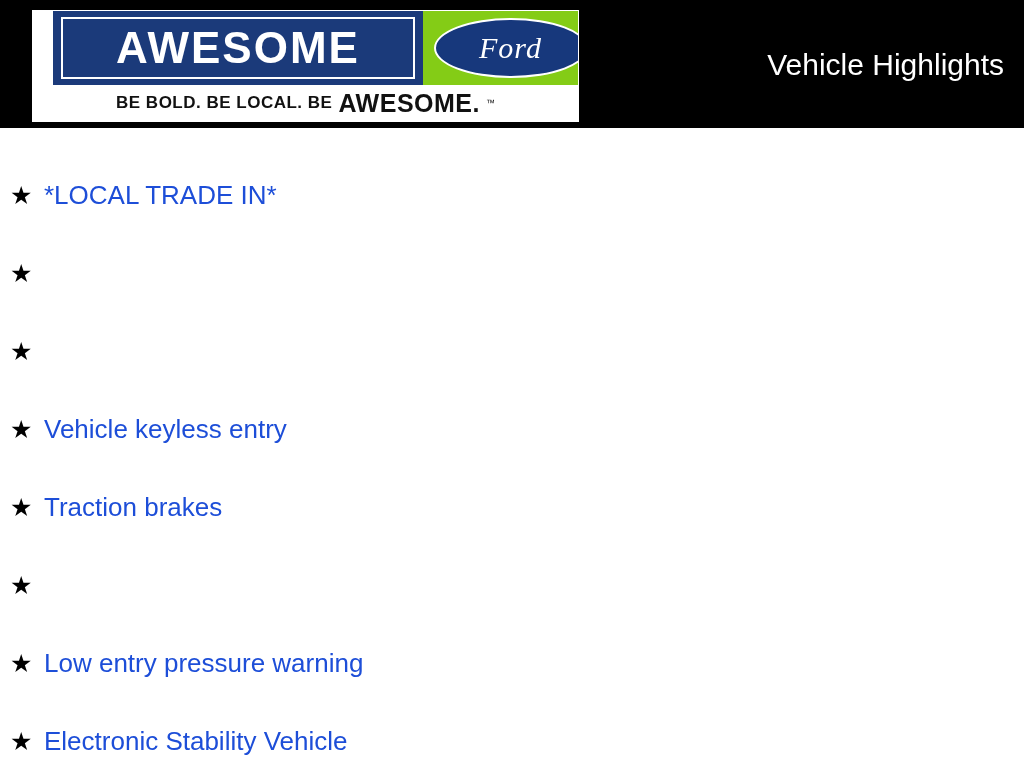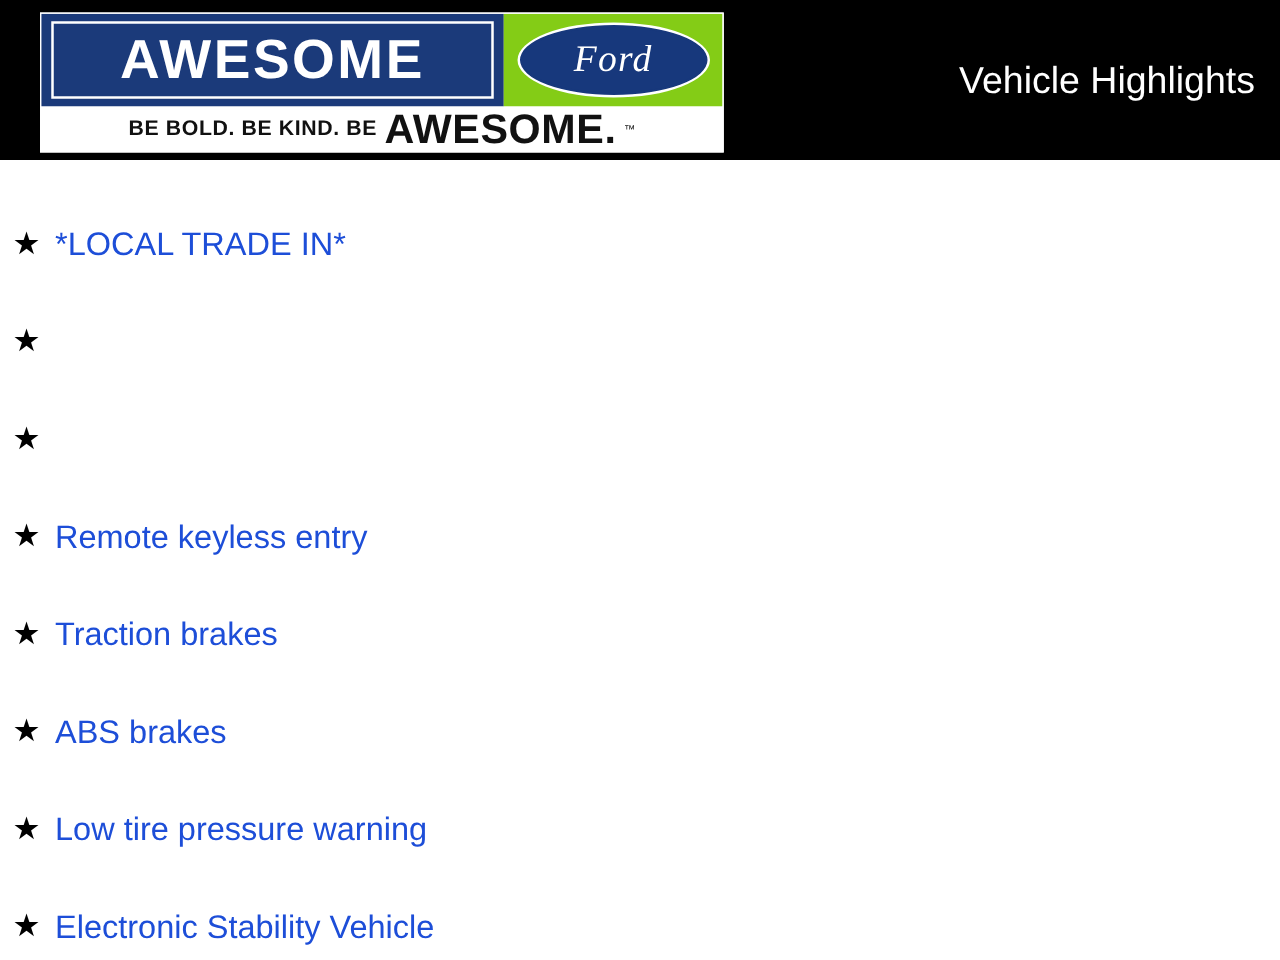--- a/index.html
+++ b/index.html
@@ -34,20 +34,21 @@
     box-sizing: border-box;
     overflow: hidden;
   }
 
   .logo-top {
     position: relative;
     width: 100%;
     height: 74px;
     background: #ffffff;
     display: flex;
+    margin-left: 20px;
   }
 
   .logo-awesome {
     position: relative;
     width: 370px;
     height: 74px;
     background: #1b3a7a;
     display: flex;
     align-items: center;
     justify-content: center;
@@ -111,21 +112,21 @@
   }
   .logo-tagline .small {
     color: #111111;
     font-size: 17px;
     font-weight: bold;
     letter-spacing: 0.5px;
     font-family: "Liberation Sans", sans-serif;
   }
   .logo-tagline .big {
     color: #111111;
-    font-size: 33px;
+    font-size: 25px;
     font-weight: bold;
     letter-spacing: 0.5px;
     font-family: "Liberation Sans", sans-serif;
   }
   .logo-tagline .tm {
     color: #111111;
     font-size: 9px;
     vertical-align: super;
   }
 
@@ -189,21 +190,21 @@
         <div class="frame"></div>
         <div class="word">AWESOME</div>
       </div>
       <div class="logo-ford">
         <div class="ford-oval">
           <span class="ford-text">Ford</span>
         </div>
       </div>
     </div>
     <div class="logo-tagline">
-      <span class="small">BE BOLD. BE KIND. BE</span>
+      <span class="small">BE BOLD. BE LOCAL. BE</span>
       <span class="big">AWESOME.</span>
       <span class="tm">™</span>
     </div>
   </div>
 
   <div class="header-title">Vehicle Highlights</div>
 </div>
 
 <div class="content">
   <ul class="highlights">
@@ -212,32 +213,31 @@
       <span class="hl-text">*LOCAL TRADE IN*</span>
     </li>
     <li>
       <span class="star">★</span>
     </li>
     <li>
       <span class="star">★</span>
     </li>
     <li>
       <span class="star">★</span>
-      <span class="hl-text">Remote keyless entry</span>
+      <span class="hl-text">Vehicle keyless entry</span>
     </li>
     <li>
       <span class="star">★</span>
       <span class="hl-text">Traction brakes</span>
     </li>
     <li>
       <span class="star">★</span>
-      <span class="hl-text">ABS brakes</span>
-    </li>
-    <li>
-      <span class="star">★</span>
-      <span class="hl-text">Low tire pressure warning</span>
+    </li>
+    <li>
+      <span class="star">★</span>
+      <span class="hl-text">Low entry pressure warning</span>
     </li>
     <li>
       <span class="star">★</span>
       <span class="hl-text">Electronic Stability Vehicle</span>
     </li>
   </ul>
 </div>
 
 </body></html>

